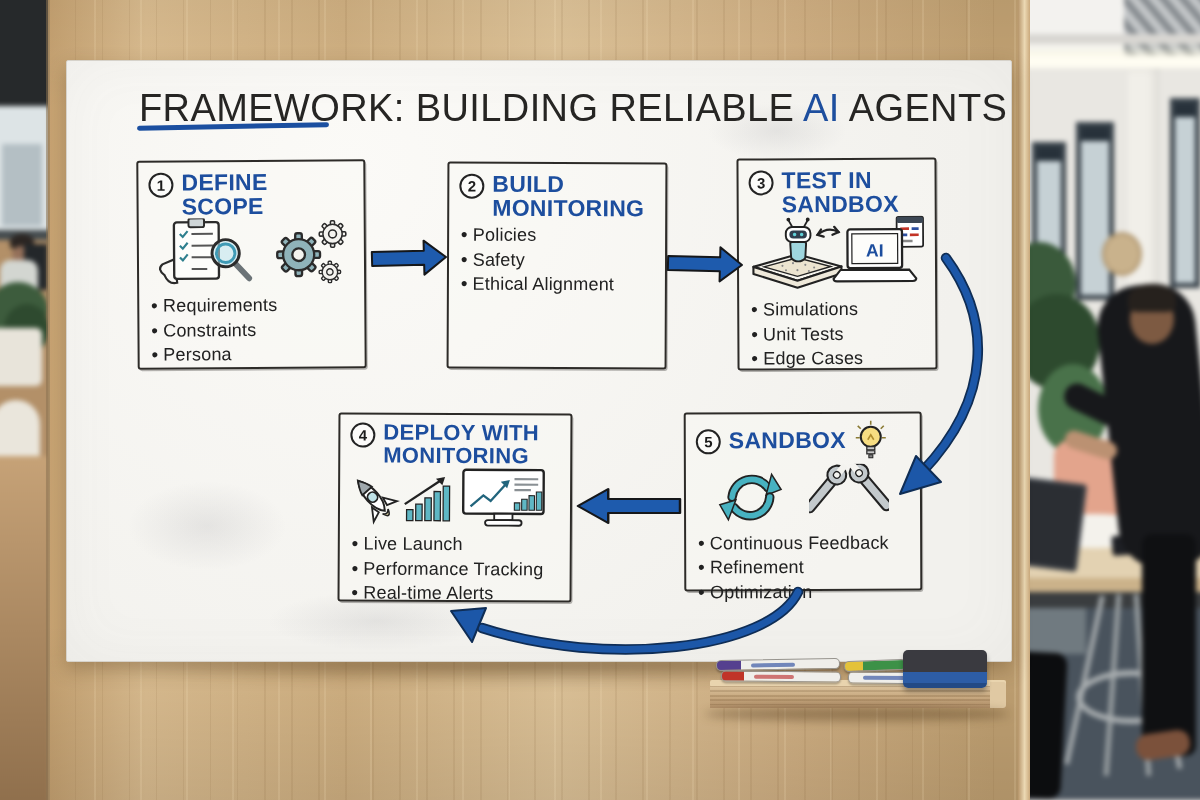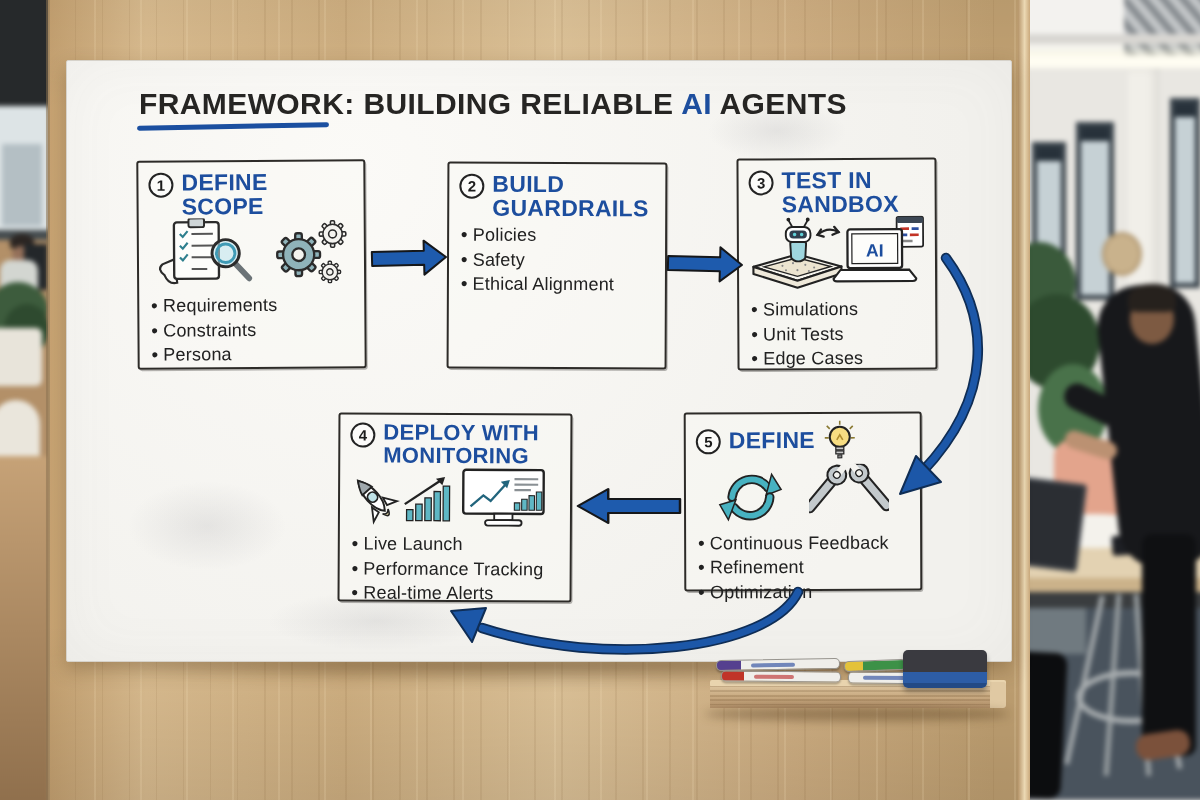--- a/index.html
+++ b/index.html
@@ -33,21 +33,21 @@
   .board{left:66px;top:60px;width:946px;height:602px;
     background:radial-gradient(circle at 30% 18%, #fbfaf7, #f2f1ed 75%);
     border:1px solid #d6d2ca;border-radius:2px;
     box-shadow:0 8px 20px rgba(70,45,18,.30), inset 0 0 60px rgba(90,90,95,.05);}
   .board-shadow{left:78px;top:660px;width:930px;height:26px;
     background:radial-gradient(ellipse at 50% 0%, rgba(80,52,20,.38), rgba(80,52,20,0) 70%);
     filter:blur(4px);}
   .smudge{border-radius:50%;background:radial-gradient(rgba(125,125,132,.14),rgba(125,125,132,0) 70%);}
 
   
-  .title{left:72px;top:26px;font-size:30px;font-weight:700;letter-spacing:.4px;color:#262523;white-space:nowrap;}
+  .title{left:72px;top:26px;font-size:38px;font-weight:400;letter-spacing:.4px;color:#262523;white-space:nowrap;}
   .title .hl{color:#1d4e9e;}
   .title-underline{left:70px;top:63px;width:192px;height:4.5px;background:#1b4fa0;border-radius:3px;transform:rotate(-1.1deg);}
 
   
   .step{position:absolute;border:2.6px solid #2d2b28;border-radius:3px;
     box-shadow:1.5px 2px 0 -0.5px rgba(52,50,46,.35);
     padding:8px 10px 4px;background:rgba(250,249,246,.4);}
   .sh{display:flex;gap:8px;align-items:flex-start;}
   .num{flex:0 0 auto;width:25px;height:25px;margin-top:2px;border:2.3px solid #232323;border-radius:50%;
     display:flex;align-items:center;justify-content:center;font-weight:700;font-size:15px;color:#1c1c1c;background:rgba(255,255,255,.5);}
@@ -211,21 +211,21 @@
       <ul>
         <li>Requirements</li>
         <li>Constraints</li>
         <li>Persona</li>
       </ul>
     </div>
 
     <div class="step" style="left:380px;top:101px;width:220px;height:207px;transform:rotate(0.25deg);">
       <div class="sh">
         <span class="num">2</span>
-        <span class="st" style="max-width:165px;">BUILD GUARDRAILS</span>
+        <span class="st" style="max-width:165px;">BUILD MONITORING</span>
       </div>
       <ul>
         <li>Policies</li>
         <li>Safety</li>
         <li>Ethical Alignment</li>
       </ul>
     </div>
 
     <div class="step" style="left:670px;top:97px;width:200px;height:212px;transform:rotate(-0.3deg);">
       <div class="sh">
@@ -337,21 +337,21 @@
       <ul>
         <li>Live Launch</li>
         <li>Performance Tracking</li>
         <li>Real-time Alerts</li>
       </ul>
     </div>
 
     <div class="step" style="left:617px;top:351px;width:238px;height:179px;transform:rotate(-0.2deg);padding-top:6px;">
       <div class="sh" style="align-items:center;">
         <span class="num">5</span>
-        <span class="st">DEFINE</span>
+        <span class="st">SANDBOX</span>
         <svg width="34" height="40" viewBox="0 0 34 40">
           <g stroke="#8a7a33" stroke-width="1.6">
               <line x1="17" y1="1" x2="17" y2="5"></line>
               <line x1="4" y1="6" x2="7" y2="9"></line>
               <line x1="30" y1="6" x2="27" y2="9"></line>
               <line x1="2" y1="18" x2="6" y2="18"></line>
               <line x1="32" y1="18" x2="28" y2="18"></line>
             </g>
           <circle cx="17" cy="17" r="10" fill="#f7dd82" stroke="#222" stroke-width="2"></circle>
           <path d="M14 20 L17 15 L20 20" stroke="#b08d2f" stroke-width="1.6" fill="none"></path>

